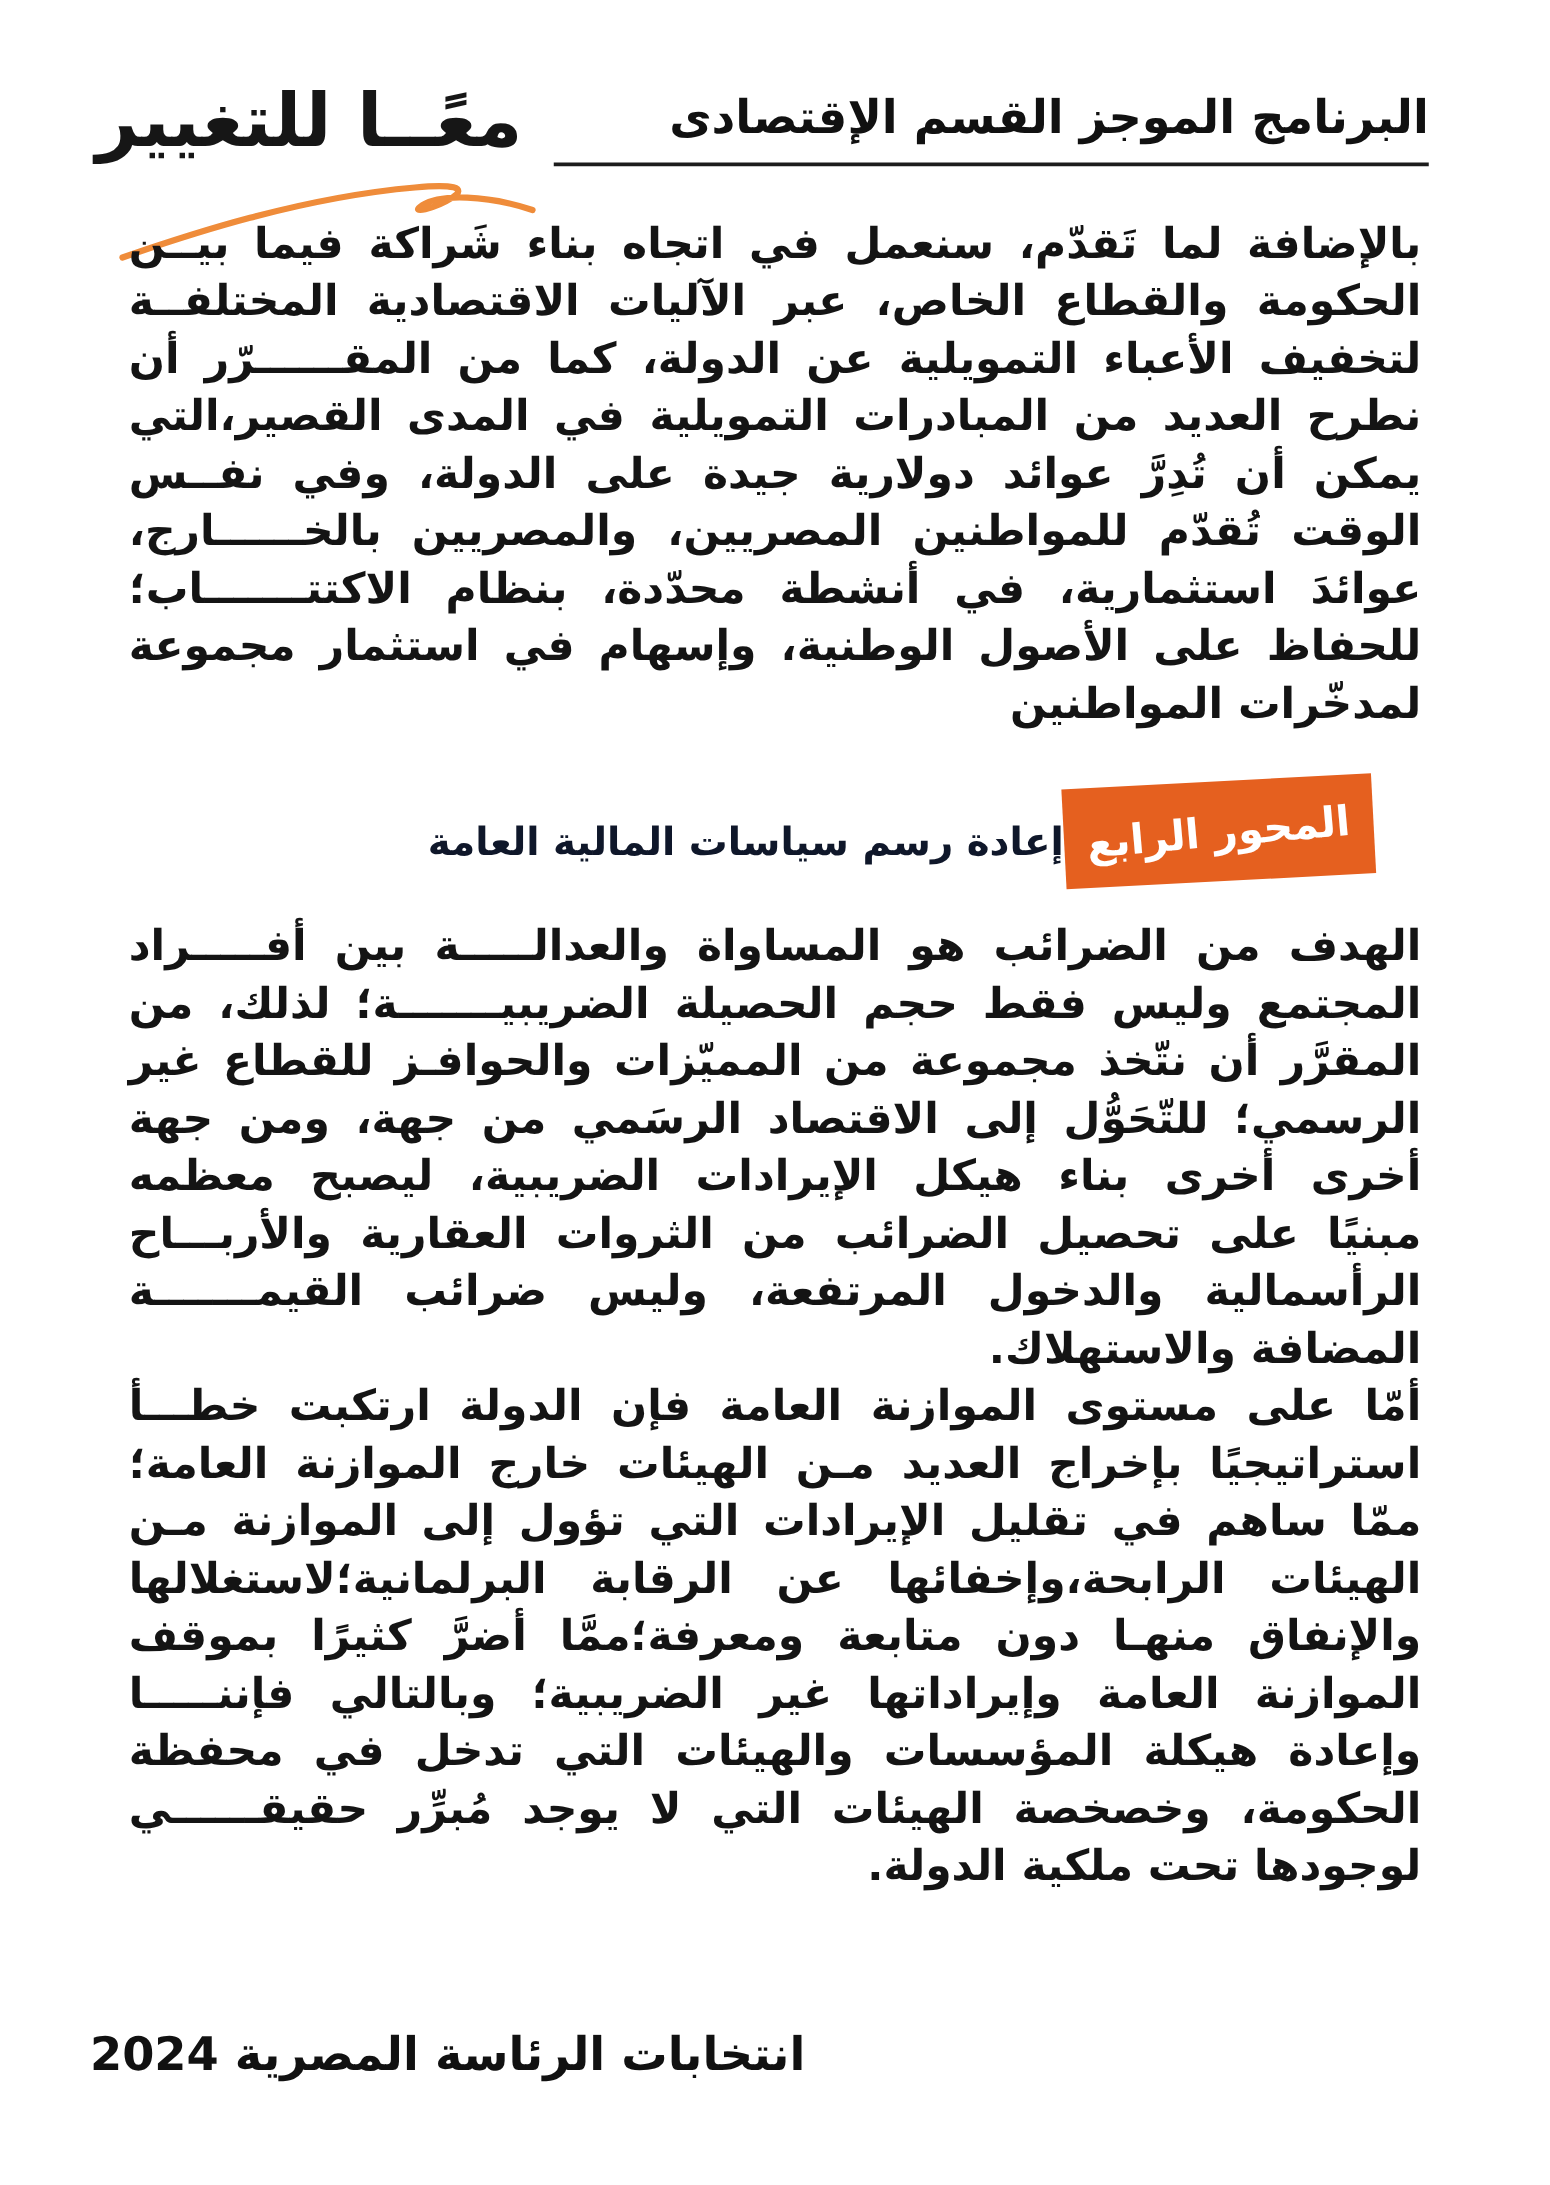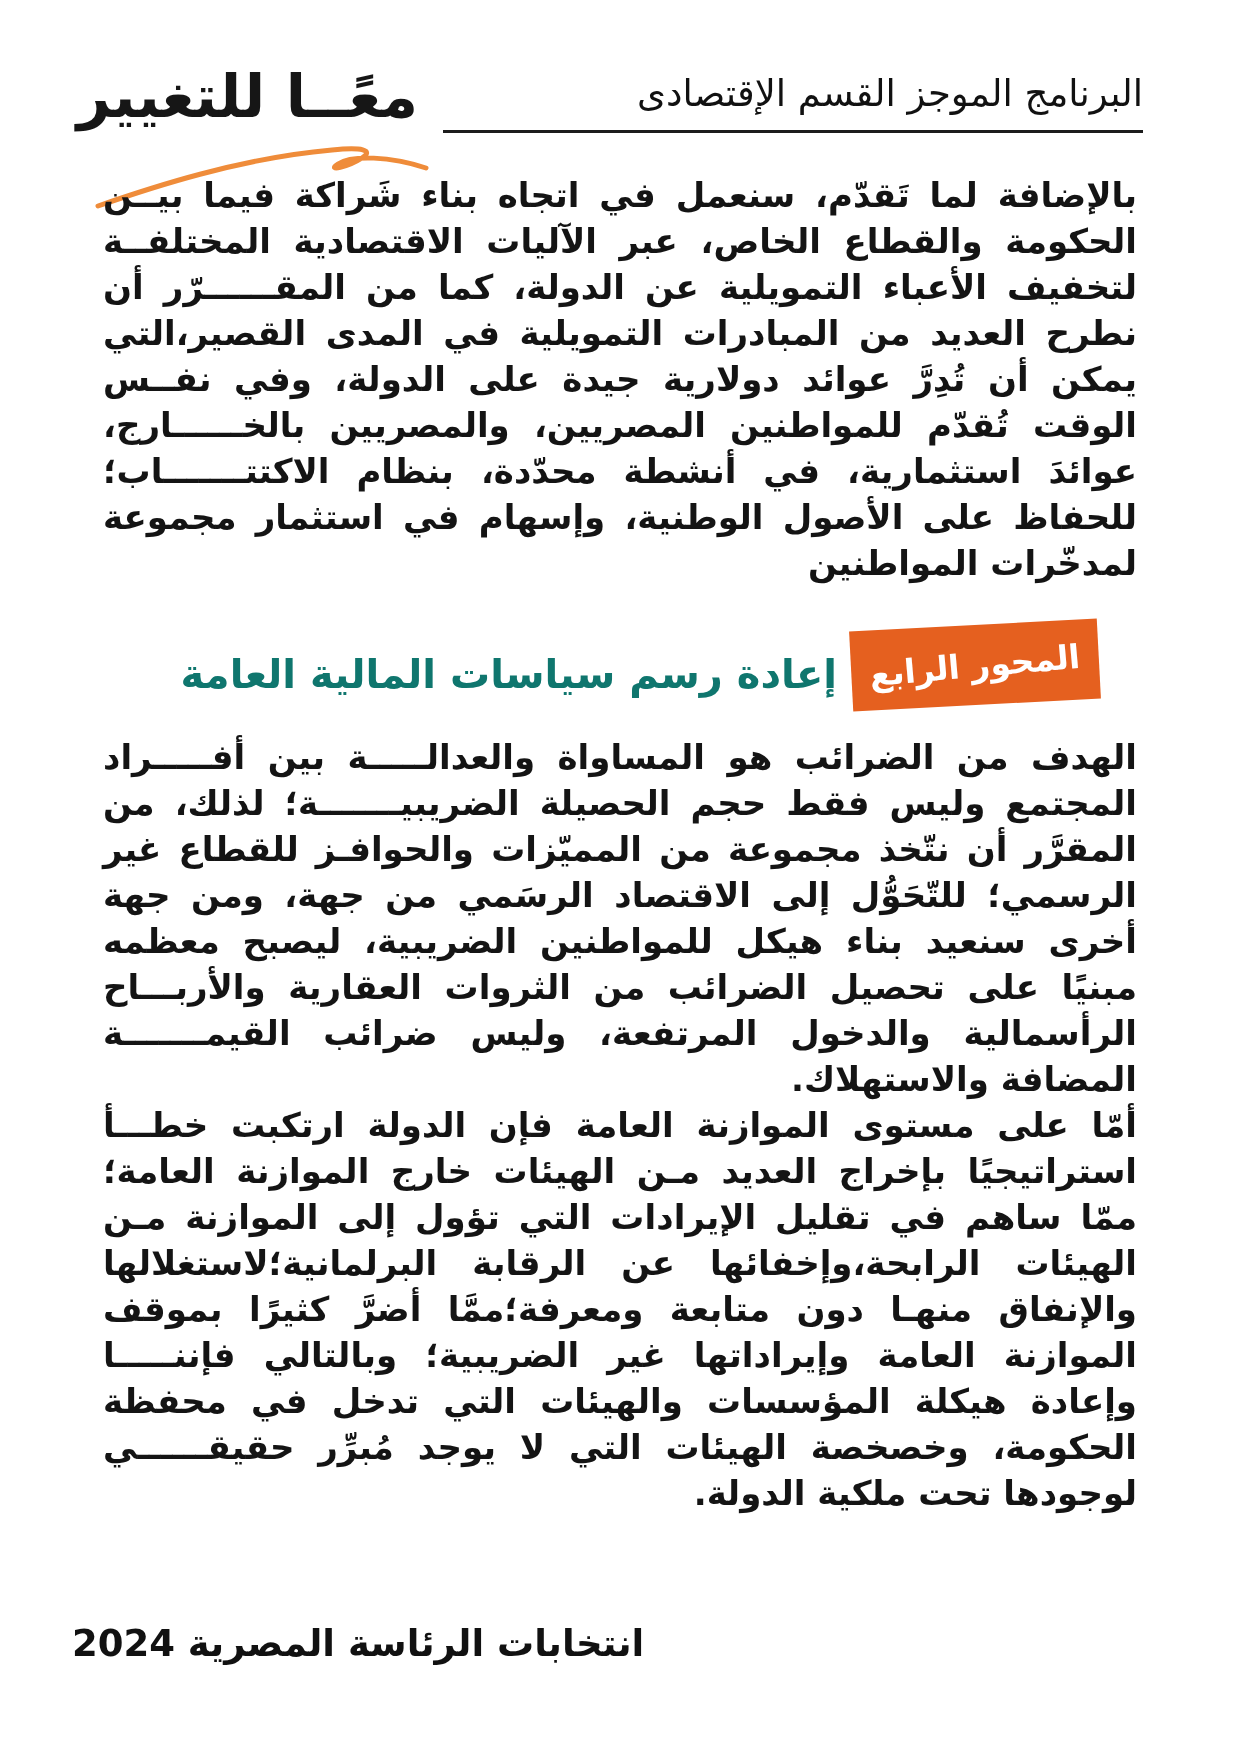--- a/index.html
+++ b/index.html
@@ -8,21 +8,21 @@
     width:1240px;height:1748px;
     background:#ffffff;
     overflow:hidden;
     font-family:"DejaVu Sans", sans-serif;
     color:#131313;
     margin:0 auto;
   }
   
   .header{position:absolute;top:70px;right:97px;width:700px;text-align:right;}
   .header-title{
-    font-size:37px;font-weight:normal;line-height:1.3;
+    font-size:37px;font-weight:bold;line-height:1.3;
     direction:rtl;color:#111;
   }
   .header-rule{border:0;border-top:3px solid #1c1c1c;margin:12px 0 0 0;width:700px;}
   
   .logo{position:absolute;top:62px;left:118px;width:300px;}
   .logo-text{
     direction:rtl;font-size:59px;font-weight:bold;color:#161616;
     white-space:nowrap;letter-spacing:-1px;
   }
   .logo-swoosh{position:absolute;top:78px;left:-28px;width:345px;height:80px;}
@@ -53,22 +53,22 @@
     display:flex;align-items:center;justify-content:center;
     transform:rotate(-3deg);
     flex:0 0 auto;
   }
   .axis-badge-label{
     color:#ffffff;font-size:33px;font-weight:bold;
     transform:rotate(-2deg);
     white-space:nowrap;
   }
   .axis-subtitle{
-    color:#0f766e;font-size:40px;font-weight:bold;
-    margin-right:14px;white-space:nowrap;
+    color:#0f172a;font-size:31px;font-weight:bold;
+    white-space:nowrap;
     padding-top:18px;
   }
   
   .footer{
     position:absolute;left:72px;top:1622px;
     direction:rtl;text-align:left;
   }
   .footer-text{font-size:37px;font-weight:bold;color:#111;white-space:nowrap;}
 </style>
 </head>
@@ -107,21 +107,21 @@
         <span class="axis-badge-label">المحور الرابع</span>
       </div>
       <div class="axis-subtitle">إعادة رسم سياسات المالية العامة</div>
     </div>
 
     <section class="para p2">
         <div class="line">الهدف من الضرائب هو المساواة والعدالـــــة بين أفـــــراد</div>
         <div class="line">المجتمع وليس فقط حجم الحصيلة الضريبيـــــــة؛ لذلك، من</div>
         <div class="line">المقرَّر أن نتّخذ مجموعة من المميّزات والحوافـز للقطاع غير</div>
         <div class="line">الرسمي؛ للتّحَوُّل إلى الاقتصاد الرسَمي من جهة، ومن جهة</div>
-        <div class="line">أخرى سنعيد بناء هيكل للمواطنين الضريبية، ليصبح معظمه</div>
+        <div class="line">أخرى أخرى بناء هيكل الإيرادات الضريبية، ليصبح معظمه</div>
         <div class="line">مبنيًا على تحصيل الضرائب من الثروات العقارية والأربـــاح</div>
         <div class="line">الرأسمالية والدخول المرتفعة، وليس ضرائب القيمـــــــة</div>
         <div class="line last">المضافة والاستهلاك.</div>
       </section>
 
     <section class="para p3">
         <div class="line">أمّا على مستوى الموازنة العامة فإن الدولة ارتكبت خطـــأ</div>
         <div class="line">استراتيجيًا بإخراج العديد مـن الهيئات خارج الموازنة العامة؛</div>
         <div class="line">ممّا ساهم في تقليل الإيرادات التي تؤول إلى الموازنة مـن</div>
         <div class="line">الهيئات الرابحة،وإخفائها عن الرقابة البرلمانية؛لاستغلالها</div>

